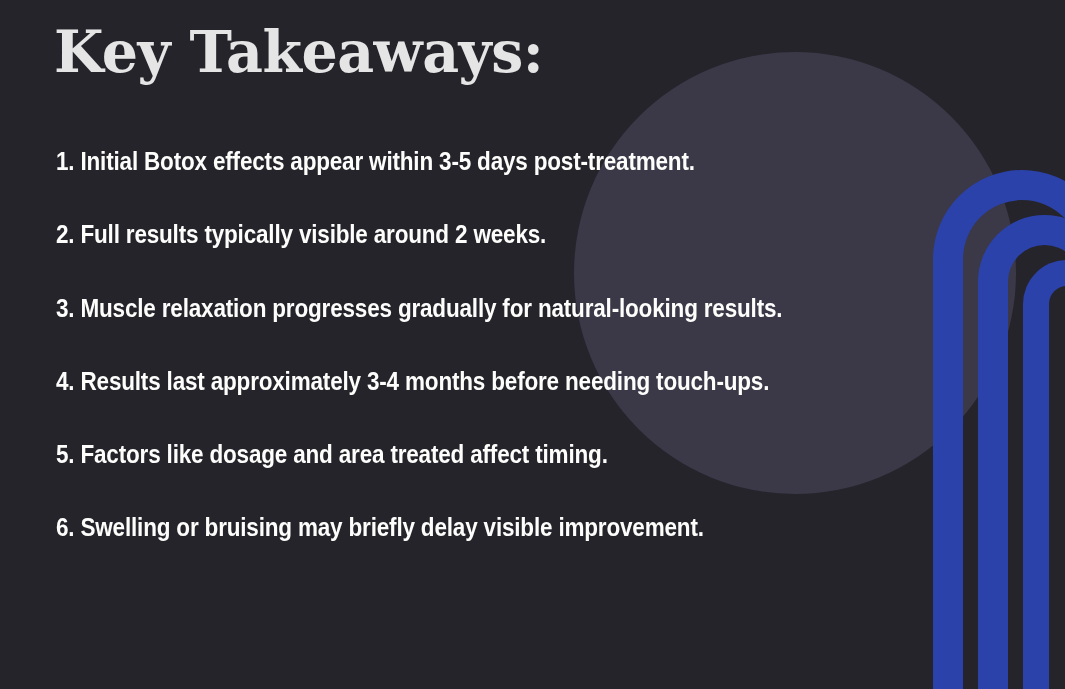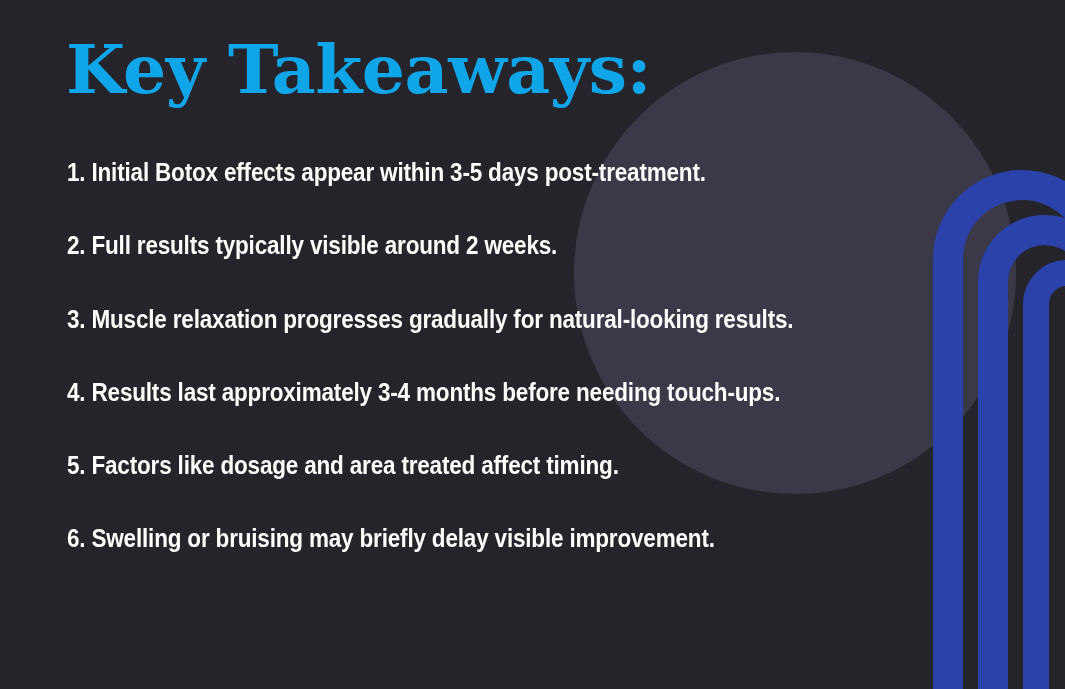--- a/index.html
+++ b/index.html
@@ -80,36 +80,36 @@
   .content {
     position: relative;
     z-index: 3;
     padding: 0;
   }
 
   .page-title {
     position: absolute;
     left: 54px;
     top: 22px;
-    margin: 12px;
+    margin: 0;
     font-family: "DejaVu Serif", "Liberation Serif", serif;
     font-weight: 700;
-    font-size: 68px;
+    font-size: 57px;
     line-height: 1.05;
     letter-spacing: -0.5px;
-    color: #0ea5e9;
+    color: #e5e5e5;
     white-space: nowrap;
   }
 
   .takeaway-list {
     position: absolute;
     left: 56px;
     top: 148px;
     width: 880px;
-    margin: 11px;
+    margin: 0;
     padding: 0;
     list-style: none;
   }
   .takeaway-item {
     display: block;
     margin: 0 0 47px 0;
     font-family: "Liberation Sans", sans-serif;
     font-weight: 700;
     font-size: 25px;
     line-height: 1.05;

